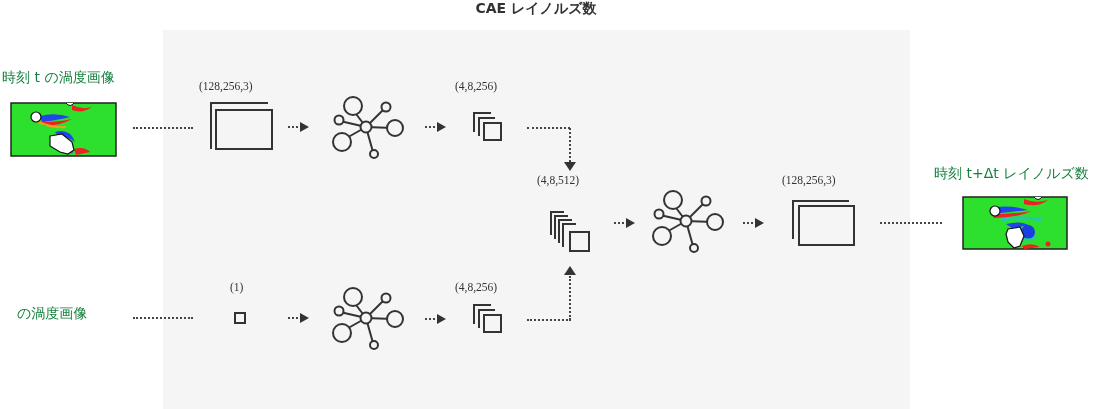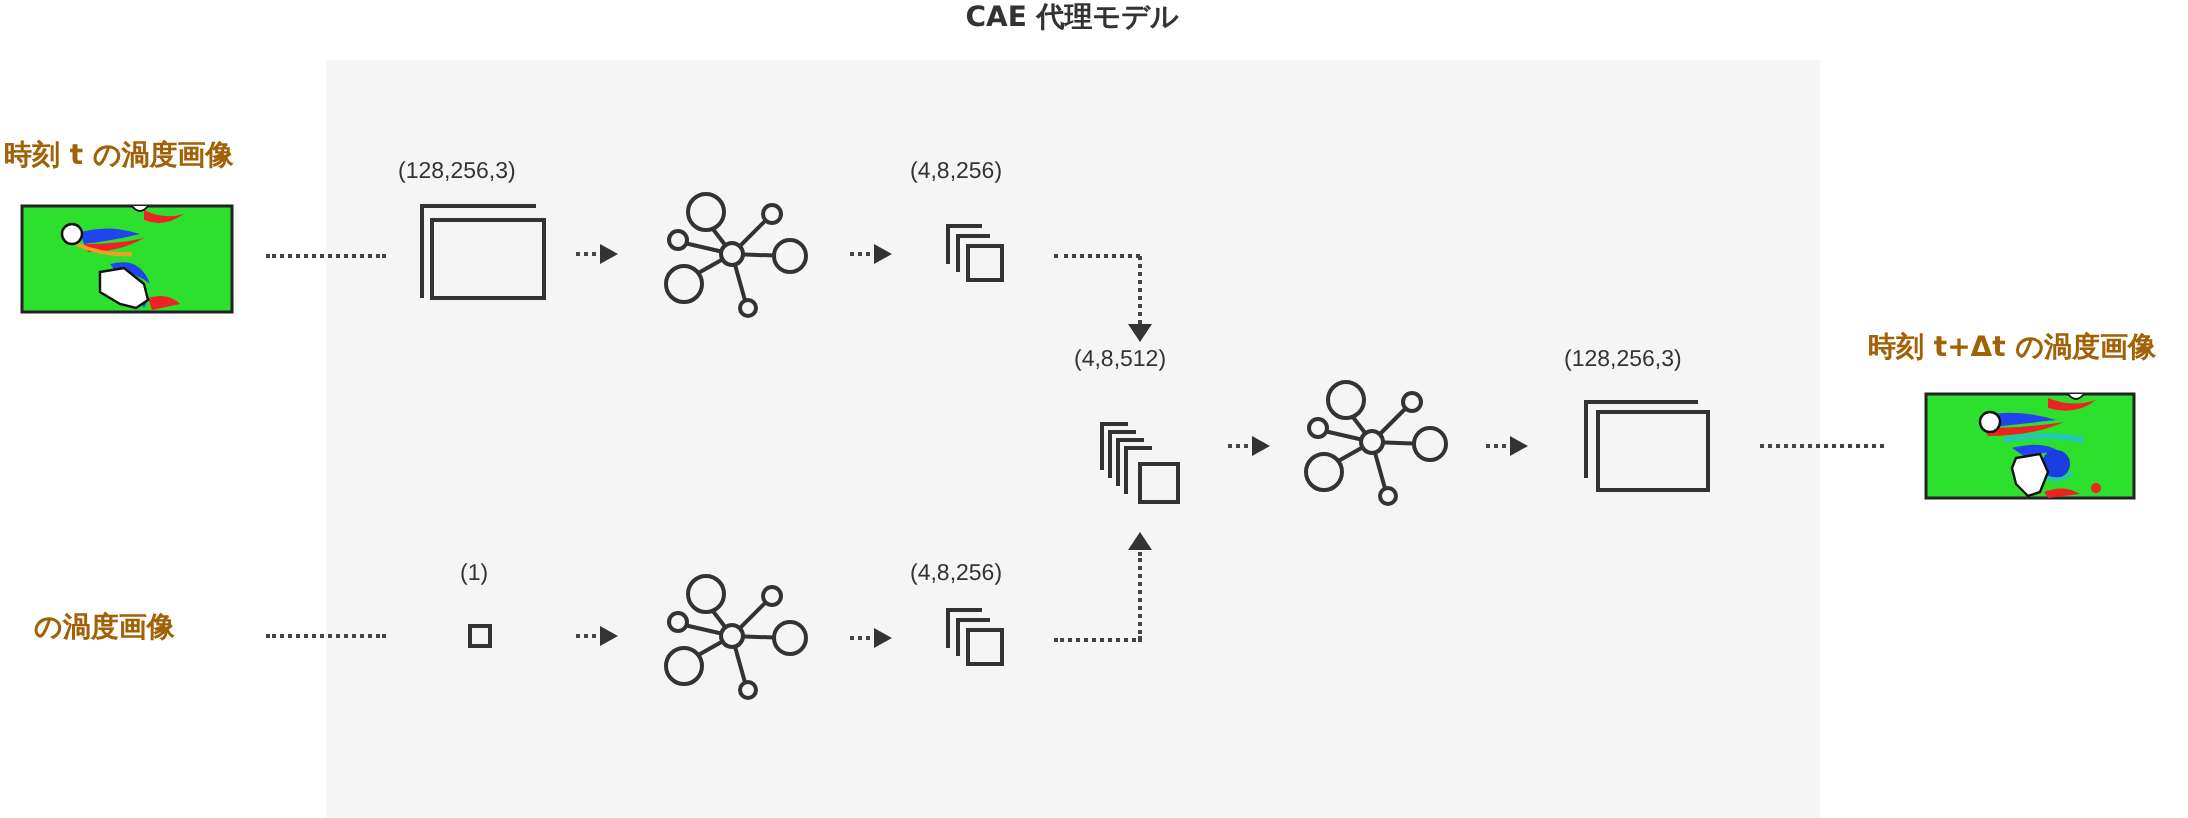--- a/index.html
+++ b/index.html
@@ -1,31 +1,31 @@
 <!DOCTYPE html>
 <html><head>
 <meta charset="utf-8">
 <style>
   html,body{margin:0;padding:0;}
   body{width:1094px;height:409px;position:relative;background:#ffffff;overflow:hidden;
        font-family:"DejaVu Sans","Liberation Sans",sans-serif;color:#333;}
   .abs{position:absolute;}
   .panel{left:163px;top:30px;width:747px;height:379px;background:#f5f5f5;}
   .title{left:436px;top:0px;width:200px;text-align:center;font-size:14px;font-weight:bold;color:#333;}
-  .label-jp{font-size:14px;font-weight:bold;color:#a16207;white-space:nowrap;}
-  .dim{font-family:Liberation Sans, sans-serif;font-size:11.5px;color:#333;white-space:nowrap;}
+  .label-jp{font-size:14px;font-weight:normal;color:#15803d;white-space:nowrap;}
+  .dim{font-family:Liberation Serif, serif;font-size:11.5px;color:#333;white-space:nowrap;}
   .hdots{height:0;border-top:2px dotted #444;}
   .vdots{width:0;border-left:2px dotted #444;}
   svg{display:block;}
 </style>
 </head>
 <body>
 
 <div class="abs panel"></div>
-<div class="abs title">CAE 代理モデル</div>
+<div class="abs title">CAE レイノルズ数</div>
 
 <div class="abs label-jp" style="left:2px;top:69px;">時刻 t の渦度画像</div>
 
 <div class="abs" style="left:10px;top:102px;">
   <svg width="107" height="55" viewBox="0 0 107 55">
     <rect x="1" y="1" width="105" height="53" fill="#2ee02e" stroke="#222" stroke-width="1.5"></rect>
     <path d="M30 14 Q45 10 60 15 Q48 18 32 20Z" fill="#2244ee"></path>
     <path d="M32 20 Q50 20 62 17 Q50 24 34 24Z" fill="#ee2222"></path>
     <path d="M28 20 Q42 26 56 25" stroke="#f0a020" stroke-width="2" fill="none"></path>
     <path d="M62 3 Q72 8 82 5 Q72 12 62 8Z" fill="#ee2222"></path>
@@ -155,21 +155,21 @@
 <div class="abs dim" style="left:782px;top:174px;">(128,256,3)</div>
 <div class="abs" style="left:792px;top:200px;">
   <svg width="66" height="48" viewBox="0 0 66 48">
     <polyline points="1,39 1,1 57,1" fill="none" stroke="#333" stroke-width="2"></polyline>
     <rect x="7" y="6" width="55" height="39" fill="none" stroke="#333" stroke-width="2"></rect>
   </svg>
 </div>
 
 <div class="abs hdots" style="left:880px;top:222px;width:62px;"></div>
 
-<div class="abs label-jp" style="left:934px;top:165px;">時刻 t+Δt の渦度画像</div>
+<div class="abs label-jp" style="left:934px;top:165px;">時刻 t+Δt レイノルズ数</div>
 <div class="abs" style="left:962px;top:196px;">
   <svg width="106" height="54" viewBox="0 0 106 54">
     <rect x="1" y="1" width="104" height="52" fill="#2ee02e" stroke="#222" stroke-width="1.5"></rect>
     <path d="M28 12 Q46 8 66 14 Q48 16 30 18Z" fill="#2244ee"></path>
     <path d="M30 18 Q52 18 70 15 Q54 22 32 22Z" fill="#ee2222"></path>
     <path d="M40 24 Q60 20 80 24" stroke="#22c8b0" stroke-width="3" fill="none"></path>
     <path d="M62 3 Q74 8 86 4 Q76 12 62 8Z" fill="#ee2222"></path>
     <path d="M44 28 Q60 24 68 30 Q60 30 50 32Z" fill="#2244ee"></path>
     <circle cx="66" cy="36" r="7" fill="#1a3ee0"></circle>
     <path d="M58 42 Q70 46 74 40" stroke="#22c8b0" stroke-width="2" fill="none"></path>

